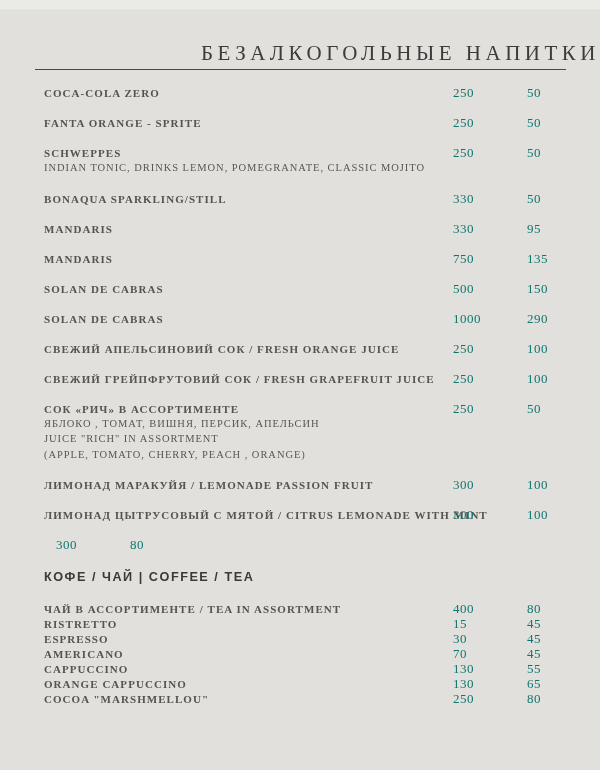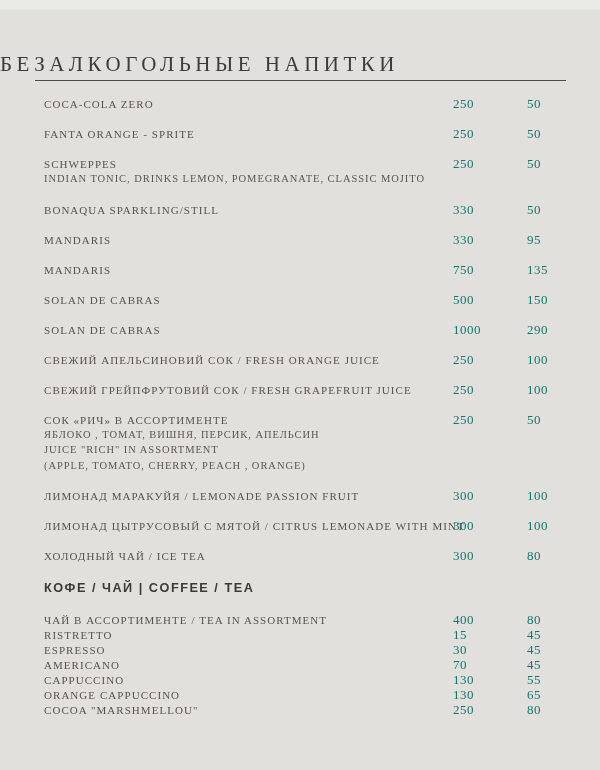--- a/index.html
+++ b/index.html
@@ -12,22 +12,22 @@
     background: #e1e0dd;
     font-family: "Liberation Serif", "DejaVu Serif", serif;
     overflow: hidden;
   }
   .top-strip {
     height: 9px;
     background: #eaeae7;
     border-bottom: 1px solid #e4e4e1;
   }
   .header {
-    text-align: left;
-    margin-top: 41px;
+    text-align: right;
+    margin-top: 30px;
   }
   .title {
     font-size: 21px;
     font-weight: 400;
     letter-spacing: 4.5px;
     color: #3b3b39;
     line-height: 26px;
     margin: 0;
   }
   .rule {
@@ -55,20 +55,21 @@
   .name-block {
     flex: 1;
     min-width: 0;
   }
   .name {
     font-size: 11px;
     letter-spacing: 1.05px;
     color: #58534c;
     line-height: 14px;
     white-space: nowrap;
+    font-weight: bold;
   }
   .detail {
     font-size: 10.5px;
     letter-spacing: 0.95px;
     color: #5b564f;
     line-height: 15.5px;
     white-space: nowrap;
   }
   .detail:first-of-type { margin-top: 2.5px; }
   .num {
@@ -225,23 +226,20 @@
 
     <div class="row">
       <div class="name-block">
         <div class="name">ЛИМОНАД ЦЫТРУСОВЫЙ С МЯТОЙ / CITRUS LEMONADE WITH MINT</div>
       </div>
       <div class="num col-volume">300</div>
       <div class="num col-price">100</div>
     </div>
 
     <div class="row">
-      <div class="name-block">
-        <div class="name">ХОЛОДНЫЙ ЧАЙ / ICE TEA</div>
-      </div>
       <div class="num col-volume">300</div>
       <div class="num col-price">80</div>
     </div>
 
   </div>
 
   <div class="section coffee">
 
     <div class="section-heading">КОФЕ  /  ЧАЙ  |  COFFEE  /  TEA</div>
 

